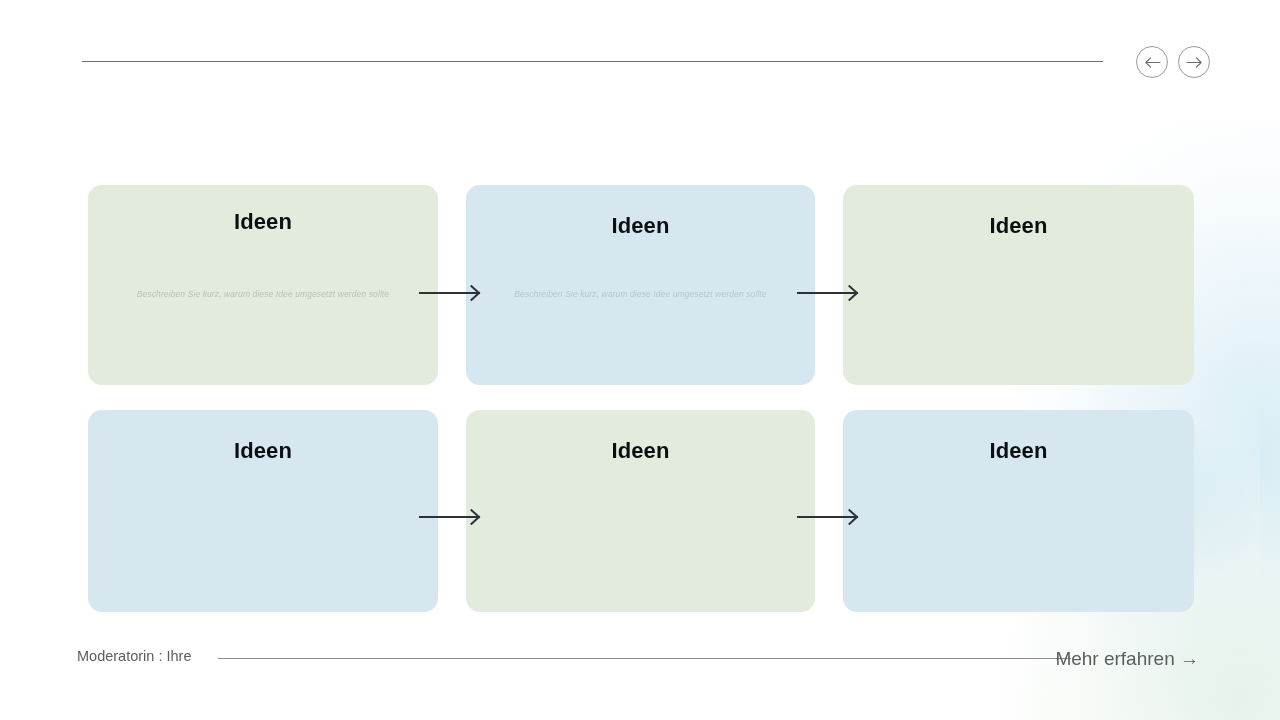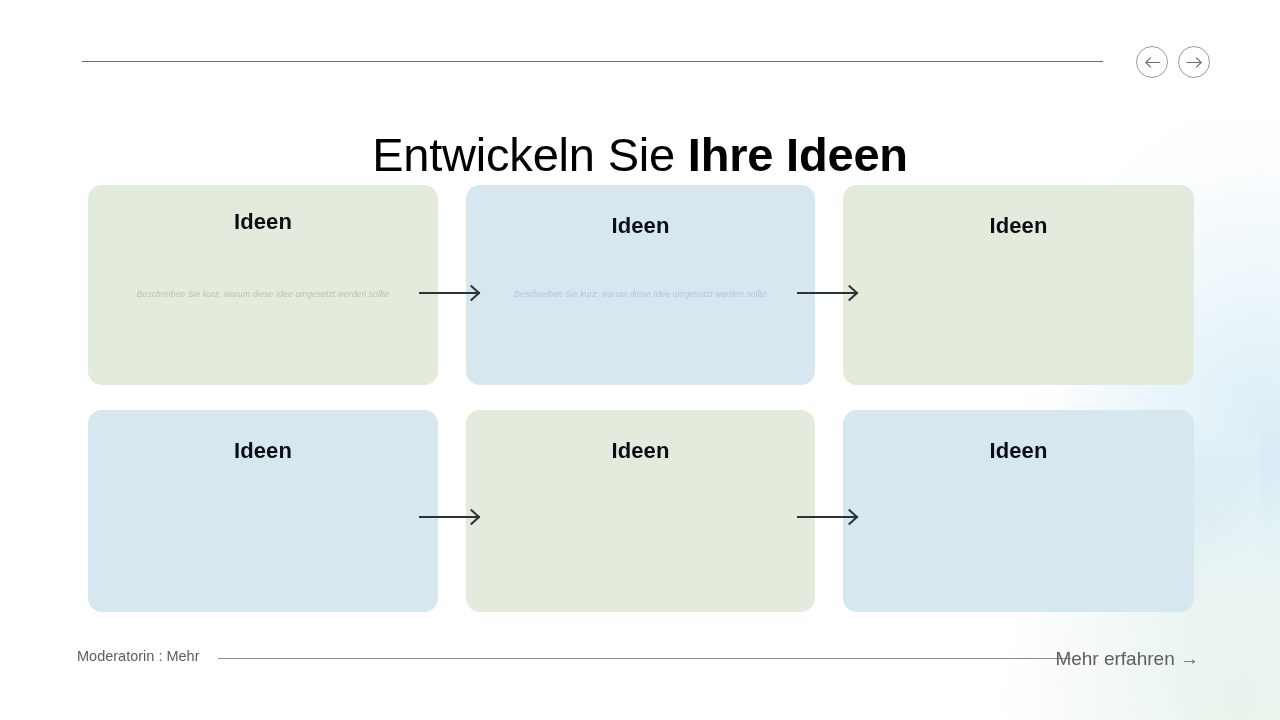--- a/index.html
+++ b/index.html
@@ -225,21 +225,20 @@
     </button>
     <button class="nav-btn">
       <span>
         <svg width="17" height="13" viewBox="0 0 17 13" fill="none">
           <path d="M1 6.5H15.2M15.2 6.5L10.4 1.8M15.2 6.5L10.4 11.2" stroke="#6d6d6d" stroke-width="1.1" stroke-linecap="round" stroke-linejoin="round"></path>
         </svg>
       </span>
     </button>
   </div>
 
-  <h1 class="title"><span>Entwickeln Sie </span><span class="strong">Ihre Ideen</span></h1>
 
   <div class="grid">
 
     <div class="card green" id="card-1" style="background: rgb(227, 236, 220);">
       <div class="card-title">Ideen</div>
       <div class="card-desc">Beschreiben Sie kurz, warum diese Idee umgesetzt werden sollte</div>
     </div>
 
     <div class="card blue" id="card-2" style="background: rgb(215, 231, 239);">
       <div class="card-title">Ideen</div>
@@ -280,17 +279,17 @@
       </svg>
     </div>
 
     <div class="arrow" id="arrow-4">
       <svg width="66" height="18" viewBox="0 0 66 18" fill="none">
         <path d="M0 9H60M60 9L52.5 2.2M60 9L52.5 15.8" stroke="#2b3338" stroke-width="2" stroke-linecap="square" stroke-linejoin="miter"></path>
       </svg>
     </div>
   </div>
 
-  <div class="footer-left">Moderatorin : Mehr</div>
+  <div class="footer-left">Moderatorin : Ihre</div>
   <div class="footer-rule"></div>
   <div class="footer-right">Mehr erfahren →</div>
 
 </div>
 
 </body></html>

